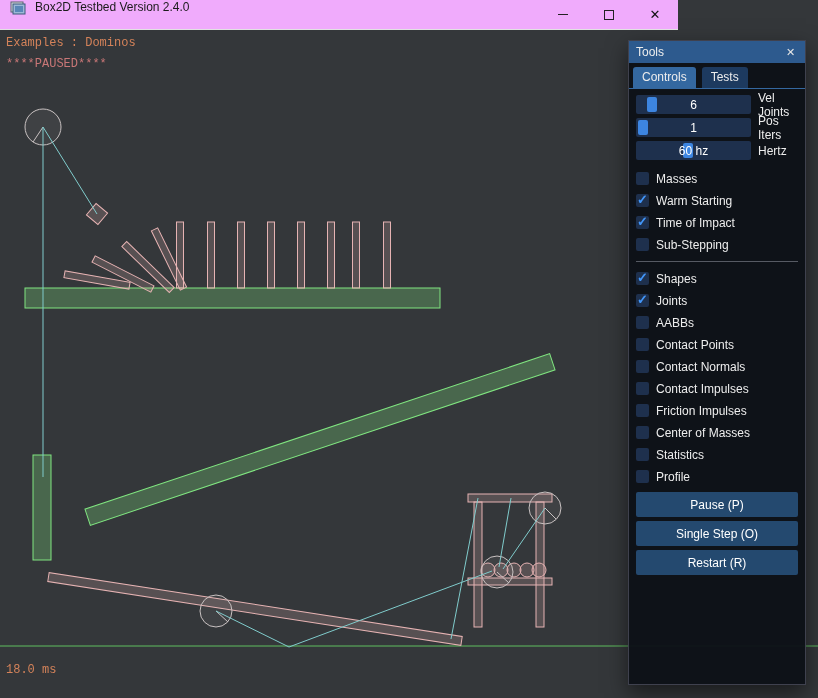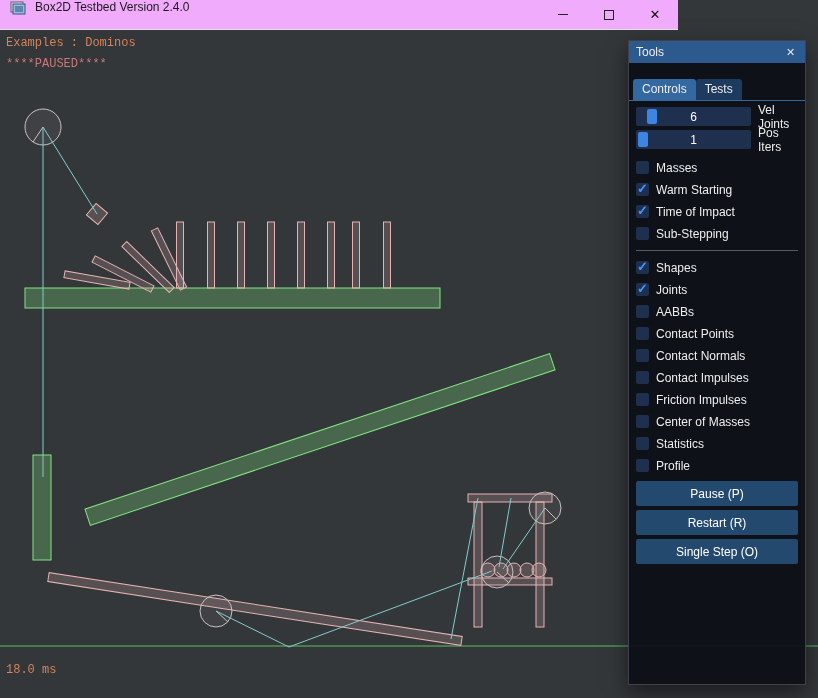--- a/index.html
+++ b/index.html
@@ -28,21 +28,21 @@
   #hud-example{top:36px;left:6px;color:var(--hud-orange)}
   #hud-paused{top:57px;left:6px;color:var(--hud-salmon)}
   #hud-ms{top:663px;left:6px;color:var(--hud-orange)}
 
   
   .panel{position:absolute;left:628px;top:40px;width:178px;height:645px;background:rgba(13,16,22,.95);
          border:1px solid rgba(125,125,145,.45);z-index:5;display:flex;flex-direction:column;
          box-shadow:0 8px 20px rgba(0,0,0,.5);font-size:12px;color:#ededed}
   .panel-title{height:22px;background:var(--title-blue);display:flex;align-items:center;padding:0 7px;flex:none}
   .panel-close{margin-left:auto;width:15px;height:15px;display:flex;align-items:center;justify-content:center;color:#e6e6e6;font-size:11px;cursor:default}
-  .tabbar{display:flex;gap:0;padding:16px 4px 0;border-bottom:1px solid var(--tab-active);flex:none}
+  .tabbar{display:flex;gap:6px;padding:4px 4px 0;border-bottom:1px solid var(--tab-active);flex:none}
   .tab{padding:3px 9px 4px;border-radius:3px 3px 0 0}
   .tab.active{background:var(--tab-active)}
   .tab.inactive{background:var(--tab-inactive)}
   .panel-content{padding:6px 7px 0;flex:1;display:flex;flex-direction:column;overflow:hidden}
 
   .slider-row{display:flex;align-items:center;margin-bottom:4px;height:19px;flex:none}
   .slider{position:relative;width:115px;height:19px;background:var(--frame-bg);border-radius:2px;flex:none}
   .grab{position:absolute;top:2px;width:10px;height:15px;background:var(--slider-grab);border-radius:2px}
   .slider-value{position:absolute;inset:0;display:flex;align-items:center;justify-content:center;color:#fff}
   .slider-label{margin-left:7px}
@@ -171,20 +171,27 @@
       </div>
       <span class="slider-label">Vel Joints</span>
     </div>
     <div class="slider-row">
       <div class="slider">
         <span class="grab" style="left: calc(2% + 0px);"></span>
         <span class="slider-value">1</span>
       </div>
       <span class="slider-label">Pos Iters</span>
     </div>
+    <div class="slider-row">
+      <div class="slider">
+        <span class="grab" style="left: calc(45% - 5px);"></span>
+        <span class="slider-value">60 hz</span>
+      </div>
+      <span class="slider-label">Hertz</span>
+    </div>
 
     <div class="group-gap"></div>
 
     <div class="cb-row">
       <span class="cb-box"></span>
       <span class="cb-label">Masses</span>
     </div>
     <div class="cb-row">
       <span class="cb-box checked">
           <span class="cb-check">✓</span>
@@ -243,16 +250,16 @@
     <div class="cb-row">
       <span class="cb-box"></span>
       <span class="cb-label">Statistics</span>
     </div>
     <div class="cb-row">
       <span class="cb-box"></span>
       <span class="cb-label">Profile</span>
     </div>
 
     <div class="panel-btn">Pause (P)</div>
+    <div class="panel-btn">Single Step (O)</div>
     <div class="panel-btn">Restart (R)</div>
-    <div class="panel-btn">Single Step (O)</div>
   </div>
 </div>
 
 </body></html>

